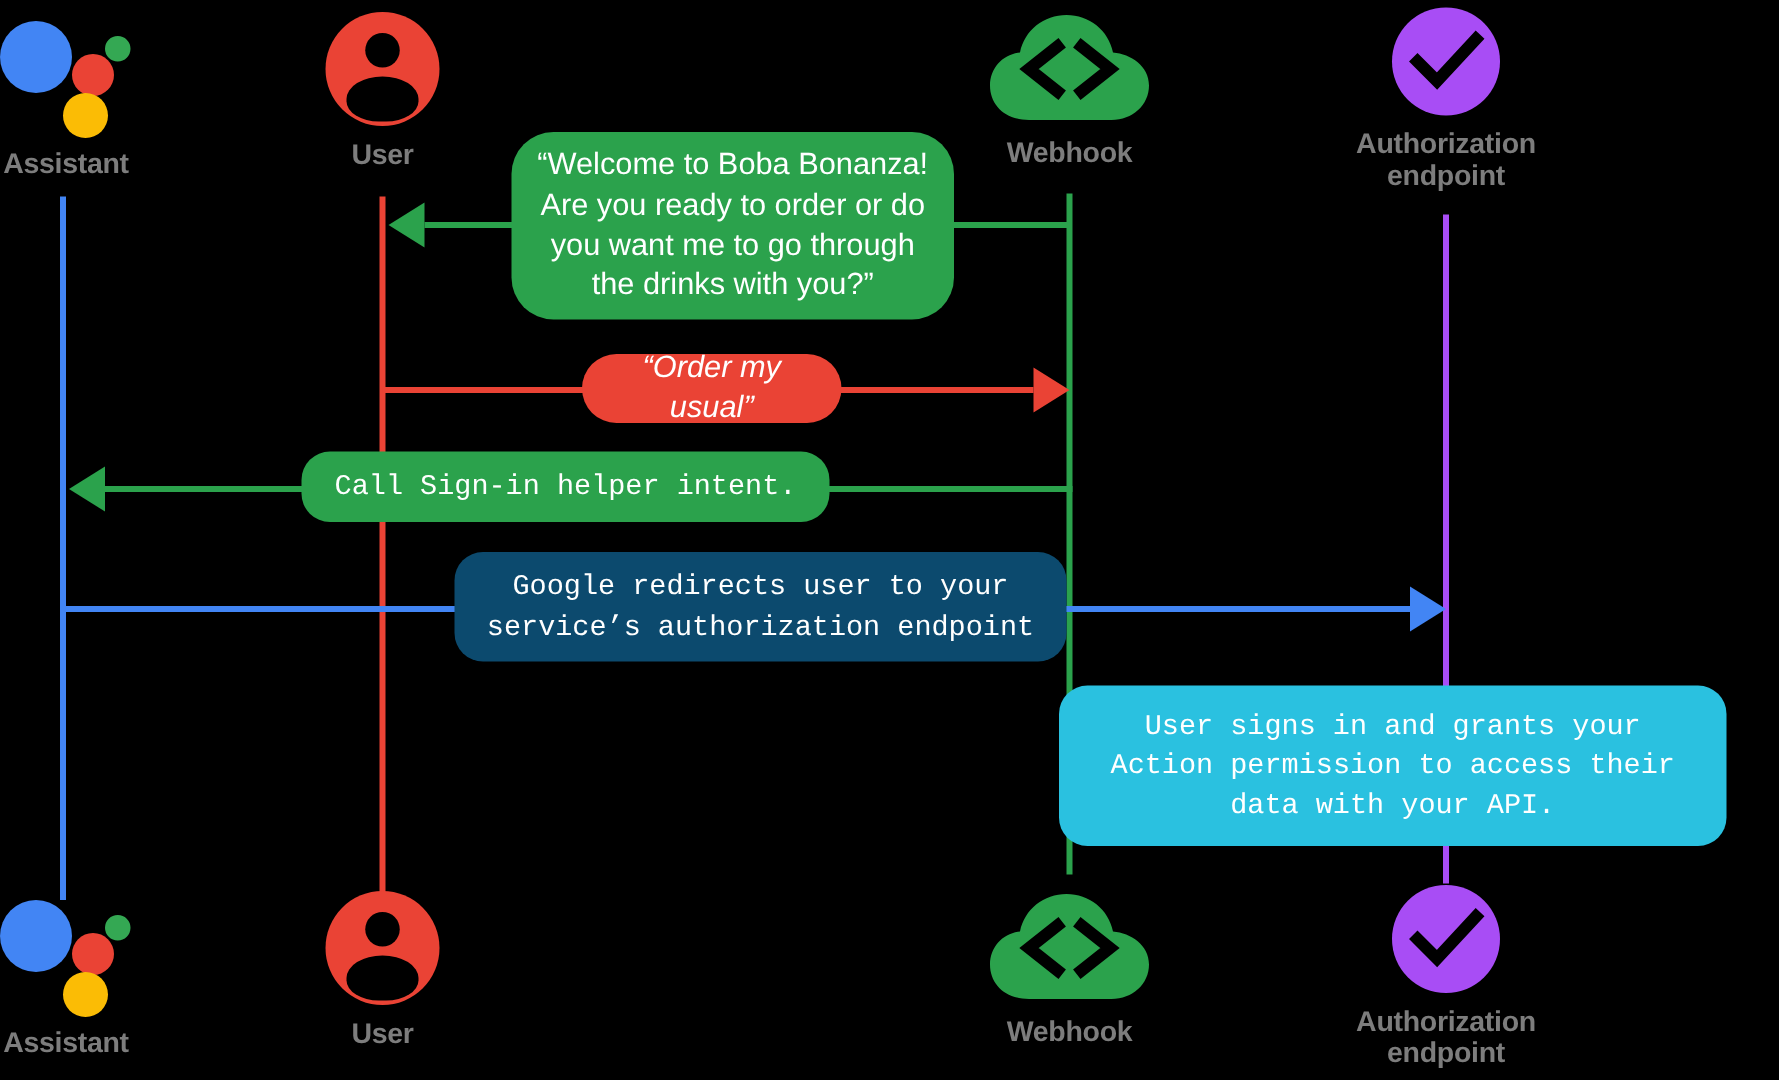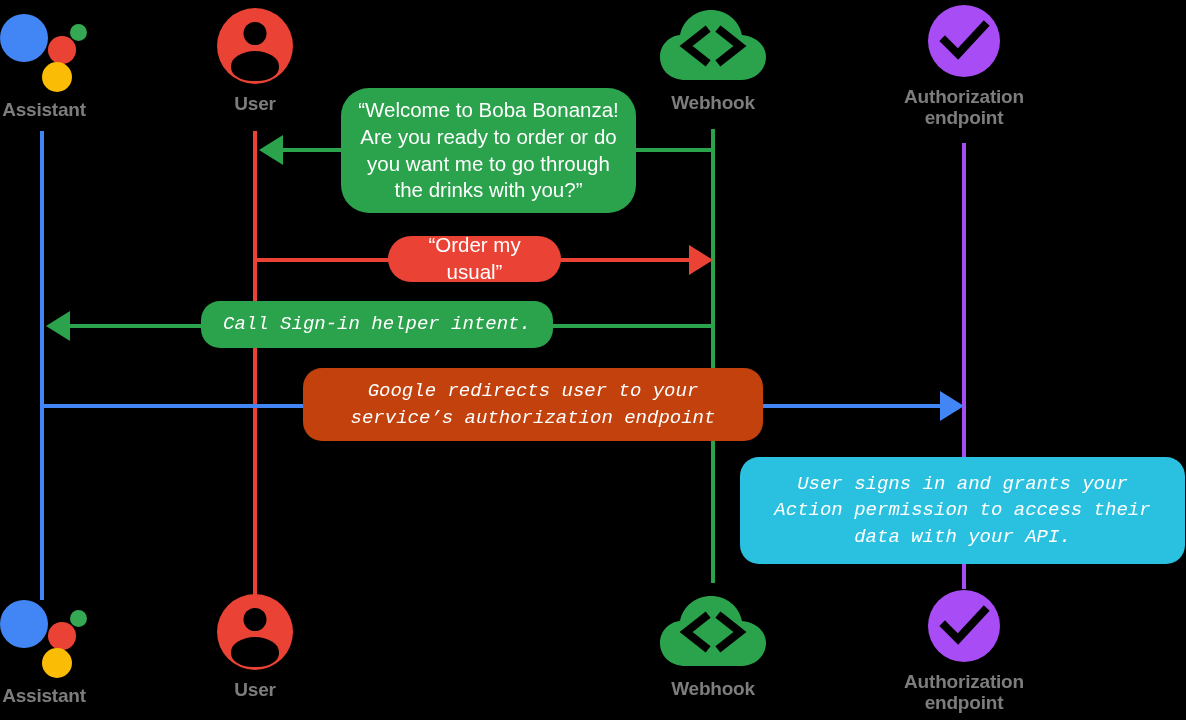--- a/index.html
+++ b/index.html
@@ -137,21 +137,20 @@
     text-align: center;
   }
   .bubble-sans {
     font-family: "Liberation Sans", sans-serif;
     font-size: 20.5px;
     line-height: 1.31;
     border-radius: 28px;
   }
   .bubble-mono {
     font-family: "Liberation Mono", monospace;
-    font-style: italic;
     font-size: 19px;
     line-height: 1.37;
     border-radius: 19px;
   }
   .bubble span { display: block; white-space: pre-line; }
 </style>
 </head>
 <body>
 
 <div id="canvas">
@@ -204,38 +203,38 @@
   <div class="arrowhead arrow-left" style="left:259px; top:135px; border-right-color:#2ba24c;"></div>
   <div class="bubble bubble-sans" style="left:341px; top:88px; width:295px; height:125px; background:#2ba24c; padding:6px 12px;">
     <span>“Welcome to Boba Bonanza!
 Are you ready to order or do
 you want me to go through
 the drinks with you?”</span>
   </div>
 
   <div class="hline" style="left:255px; top:258px; width:434px; background:#ea4335;"></div>
   <div class="arrowhead arrow-right" style="left:689px; top:245px; border-left-color:#ea4335;"></div>
-  <div class="bubble bubble-sans" style="left:388px; top:236px; width:173px; height:46px; background:#ea4335; padding:0 10px;">
+  <div class="bubble bubble-sans" style="left:388px; top:236px; width:173px; height:46px; background:#ea4335; padding:0 10px;font-style:italic;">
     <span>“Order my usual”</span>
   </div>
 
   <div class="hline" style="left:70px; top:324px; width:645px; background:#2ba24c;"></div>
   <div class="arrowhead arrow-left" style="left:46px; top:311px; border-right-color:#2ba24c;"></div>
   <div class="bubble bubble-mono" style="left:201px; top:301px; width:352px; height:47px; background:#2ba24c; padding:0 12px;">
     <span>Call Sign-in helper intent.</span>
   </div>
 
   <div class="hline" style="left:42px; top:404px; width:898px; background:#4285f4;"></div>
   <div class="arrowhead arrow-right" style="left:940px; top:391px; border-left-color:#4285f4;"></div>
-  <div class="bubble bubble-mono" style="left:303px; top:368px; width:460px; height:73px; background:#c2410c; padding:12px 10px;">
+  <div class="bubble bubble-mono" style="left:303px; top:368px; width:408px; height:73px; background:#0c4a6e; padding:12px 10px;">
     <span>Google redirects user to your
 service’s authorization endpoint</span>
   </div>
 
-  <div class="bubble bubble-mono" style="left:740px; top:457px; width:445px; height:107px; background:#2ac1e0; padding:0 14px;">
+  <div class="bubble bubble-mono" style="left:706px; top:457px; width:445px; height:107px; background:#2ac1e0; padding:0 14px;">
     <span>User signs in and grants your
 Action permission to access their
 data with your API.</span>
   </div>
 
   <div class="actor" style="left:-56px; top:596px;">
     <div class="assistant-icon">
       <i class="ai-blue"></i>
       <i class="ai-red"></i>
       <i class="ai-green"></i>

